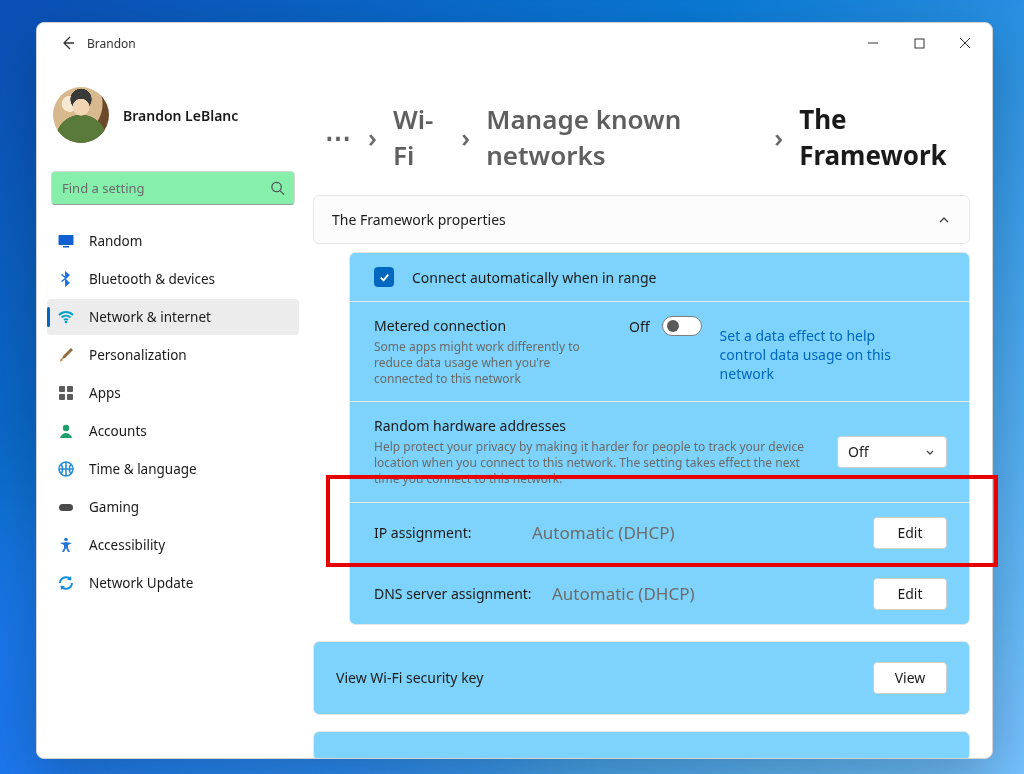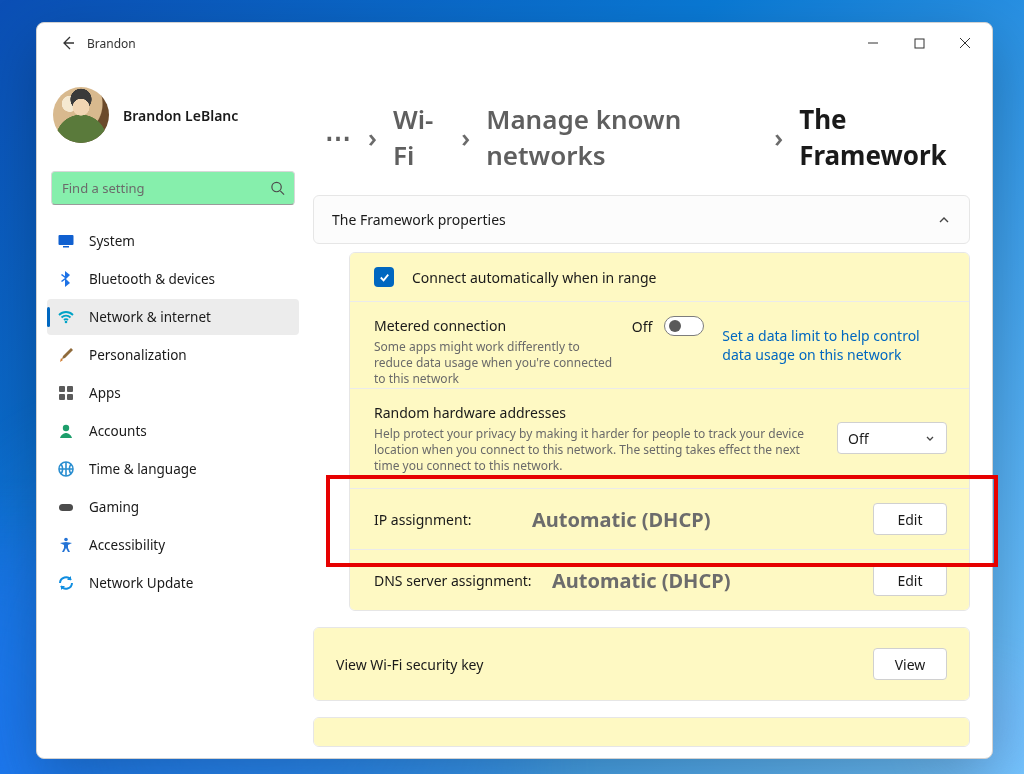--- a/index.html
+++ b/index.html
@@ -164,26 +164,26 @@
     font-size: 14px; color:#1a1a1a;
   }
 
   .group > .row { border-top: 1px solid #ebebeb; }
   .group > .row:first-child { border-top: none; }
 
   .row {
     display:flex; align-items:center; gap: 18px;
     padding: 14px 22px 14px 24px;
     font-size: 14px; color:#1a1a1a;
-    background:#fef9c3;
+    background:#7dd3fc;
   }
   .row .row-text { flex: 1; min-width: 0; }
   .row .row-title { font-size: 14px; color:#1a1a1a; }
   .row .row-sub { font-size: 12px; color:#6a6a6a; margin-top: 4px; line-height: 1.35; }
-  .row .row-value { color:#6c6c6c; font-size:20px;font-weight:bold; }
+  .row .row-value { color:#6c6c6c; font-size:17px; }
   .row .spacer-flex { flex:1; }
 
   .checkbox {
     width: 20px; height: 20px; border-radius: 4px;
     background:#0067c0;
     display:flex; align-items:center; justify-content:center;
     color:#fff;
   }
 
   .toggle {
@@ -287,21 +287,21 @@
 
       <div class="nav">
 
         <div class="nav-item">
           <span class="nicon ic-system">
               <svg width="18" height="18" viewBox="0 0 18 18">
                 <rect x="1.5" y="3" width="15" height="10" rx="1" fill="currentColor"></rect>
                 <rect x="6" y="14" width="6" height="1.5" fill="currentColor"></rect>
               </svg>
             </span>
-          <span>System</span>
+          <span>Random</span>
         </div>
 
         <div class="nav-item">
           <span class="nicon ic-bt">
               <svg width="18" height="18" viewBox="0 0 18 18">
                 <path fill="currentColor" d="M8 1l5 4-4 4 4 4-5 4V9.8L5 12l-1-1 4-3-4-3 1-1 3 2.2V1z"></path>
               </svg>
             </span>
           <span>Bluetooth &amp; devices</span>
         </div>
@@ -434,21 +434,21 @@
                 <div class="row-title">Metered connection</div>
                 <div class="row-sub">Some apps might work differently to reduce data usage when you're connected to this network</div>
               </div>
               <div class="toggle">
                 <span>Off</span>
                 <span class="toggle-track">
                     <span class="toggle-thumb"></span>
                   </span>
               </div>
             </div>
-            <a class="link-row" style="padding-left:0;">Set a data limit to help control data usage on this network</a>
+            <a class="link-row" style="padding-left:0;">Set a data effect to help control data usage on this network</a>
           </div>
 
           <div class="row">
             <div class="row-text">
               <div class="row-title">Random hardware addresses</div>
               <div class="row-sub">Help protect your privacy by making it harder for people to track your device location when you connect to this network. The setting takes effect the next time you connect to this network.</div>
             </div>
             <div class="select">
               <span>Off</span>
               <svg width="12" height="12" viewBox="0 0 12 12">

